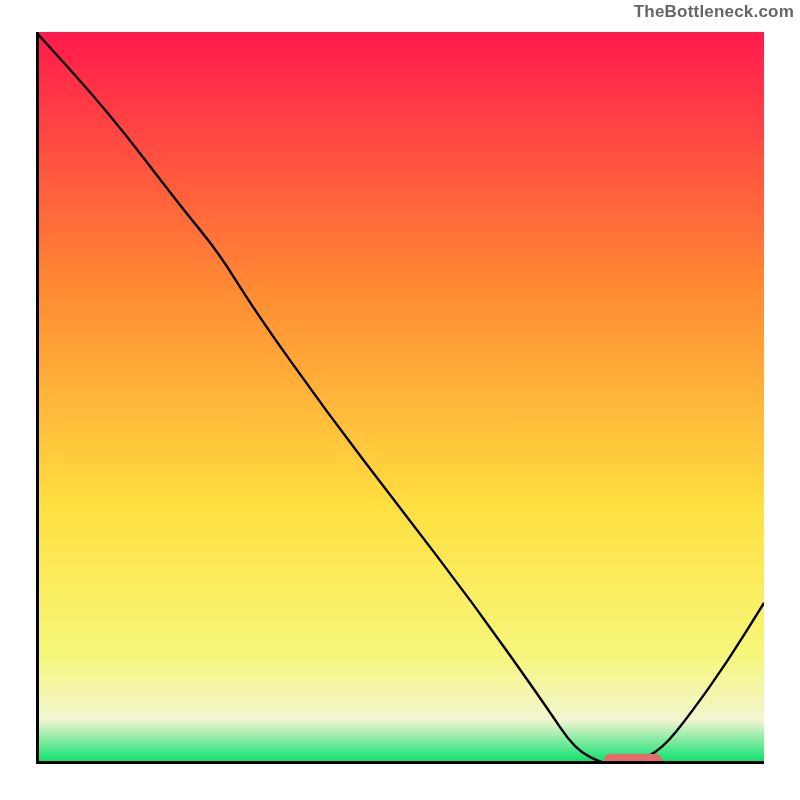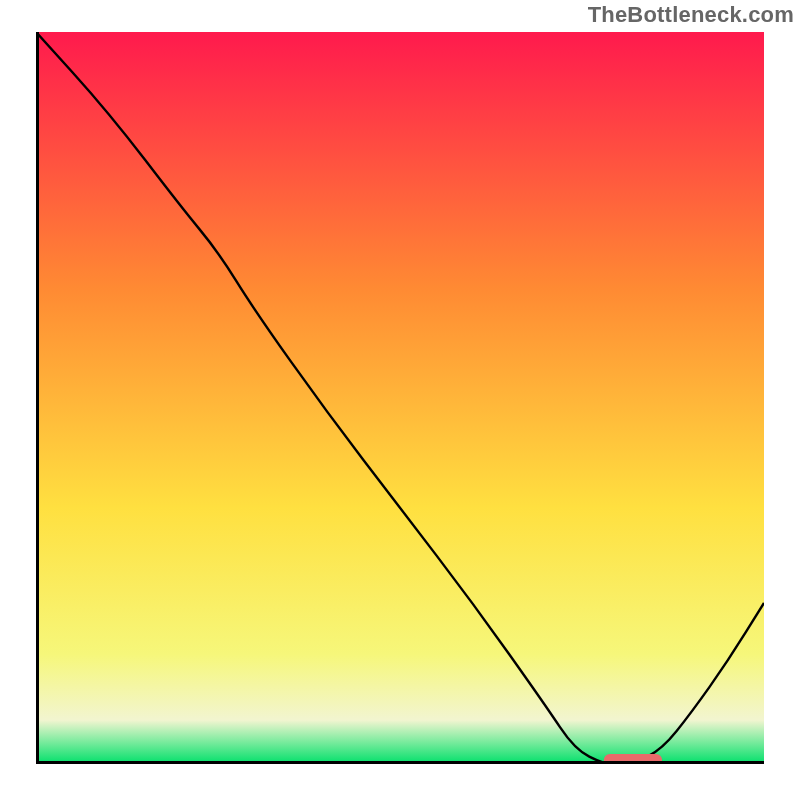--- a/index.html
+++ b/index.html
@@ -12,21 +12,21 @@
   }
   .stage {
     position: relative;
     width: 800px;
     height: 800px;
   }
   .watermark {
     position: absolute;
     top: 2px;
     right: 6px;
-    font-size: 22px;
+    font-size: 17px;
     font-weight: bold;
     color: #666666;
     letter-spacing: 0.2px;
     user-select: none;
   }
   .plot {
     position: absolute;
     left: 36px;
     top: 32px;
     width: 728px;

